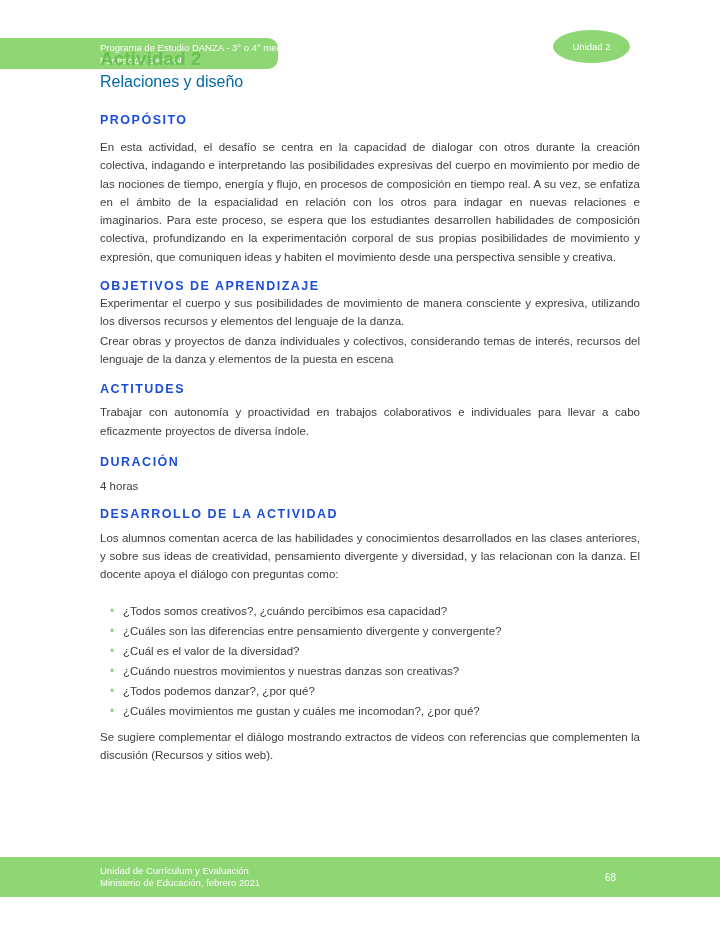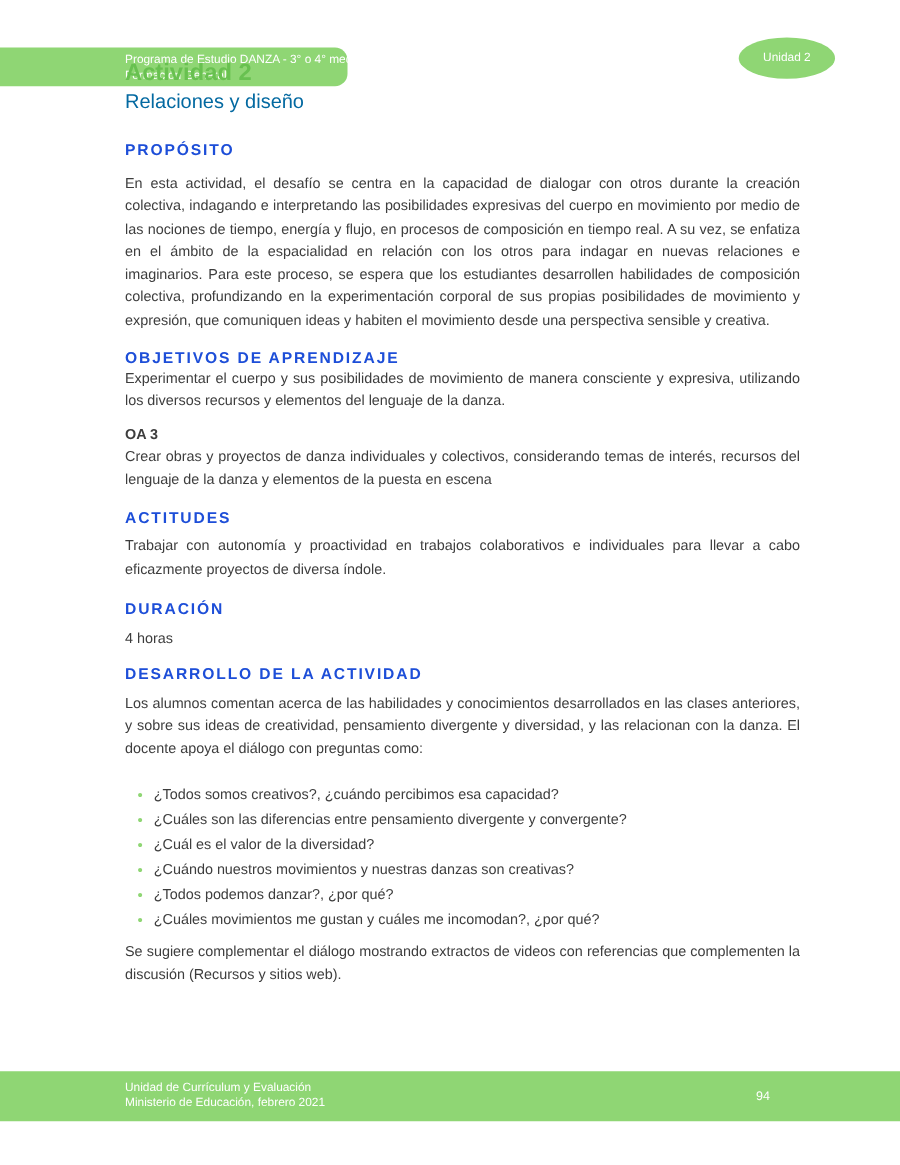--- a/index.html
+++ b/index.html
@@ -15,21 +15,21 @@
   .header-bar{
     position:absolute;top:38px;left:0;width:278px;height:31px;
     background:#8fd674;border-radius:0 10px 10px 0;
     display:flex;flex-direction:column;justify-content:center;
     padding-left:100px;box-sizing:border-box;
   }
   .header-bar .hline{
     color:#ffffff;font-size:9.5px;line-height:13px;white-space:nowrap;
   }
   .unit-badge{
-    position:absolute;top:30px;left:591px;width:77px;height:33px;
+    position:absolute;top:30px;left:553px;width:77px;height:33px;
     background:#8fd674;border-radius:50%;
     display:flex;align-items:center;justify-content:center;
     color:#ffffff;font-size:9.5px;
   }
   
   .content{
     position:absolute;top:0;left:100px;width:540px;padding-top:48px;
   }
   .doc-title{
     font-size:19px;font-weight:bold;color:#68c150;line-height:22px;margin:0;
@@ -102,21 +102,20 @@
   <div class="content">
 
     <h1 class="doc-title">Actividad 2</h1>
     <h2 class="doc-subtitle">Relaciones y diseño</h2>
 
     <h3 class="sec-heading m-proposito">PROPÓSITO</h3>
     <p class="body-text m-para1">En esta actividad, el desafío se centra en la capacidad de dialogar con otros durante la creación colectiva, indagando e interpretando las posibilidades expresivas del cuerpo en movimiento por medio de las nociones de tiempo, energía y flujo, en procesos de composición en tiempo real. A su vez, se enfatiza en el ámbito de la espacialidad en relación con los otros para indagar en nuevas relaciones e imaginarios. Para este proceso, se espera que los estudiantes desarrollen habilidades de composición colectiva, profundizando en la experimentación corporal de sus propias posibilidades de movimiento y expresión, que comuniquen ideas y habiten el movimiento desde una perspectiva sensible y creativa.</p>
 
     <h3 class="sec-heading m-objetivos">OBJETIVOS DE APRENDIZAJE</h3>
     <p class="body-text m-oa1text">Experimentar el cuerpo y sus posibilidades de movimiento de manera consciente y expresiva, utilizando los diversos recursos y elementos del lenguaje de la danza.</p>
-    <p class="oa-code m-oa3">OA 3</p>
     <p class="body-text m-oa3text">Crear obras y proyectos de danza individuales y colectivos, considerando temas de interés, recursos del lenguaje de la danza y elementos de la puesta en escena</p>
 
     <h3 class="sec-heading m-actitudes">ACTITUDES</h3>
     <p class="body-text m-acttext">Trabajar con autonomía y proactividad en trabajos colaborativos e individuales para llevar a cabo eficazmente proyectos de diversa índole.</p>
 
     <h3 class="sec-heading m-duracion">DURACIÓN</h3>
     <p class="duration-value">4 horas</p>
 
     <h3 class="sec-heading m-desarrollo">DESARROLLO DE LA ACTIVIDAD</h3>
     <p class="body-text m-intro">Los alumnos comentan acerca de las habilidades y conocimientos desarrollados en las clases anteriores, y sobre sus ideas de creatividad, pensamiento divergente y diversidad, y las relacionan con la danza. El docente apoya el diálogo con preguntas como:</p>
@@ -132,16 +131,16 @@
 
     <p class="body-text m-outro">Se sugiere complementar el diálogo mostrando extractos de videos con referencias que complementen la discusión (Recursos y sitios web).</p>
 
   </div>
 
   <div class="footer-bar">
     <div class="footer-left">
       <div class="fline">Unidad de Currículum y Evaluación</div>
       <div class="fline">Ministerio de Educación, febrero 2021</div>
     </div>
-    <div class="footer-page">94</div>
+    <div class="footer-page">68</div>
   </div>
 
 </div>
 
 </body></html>

